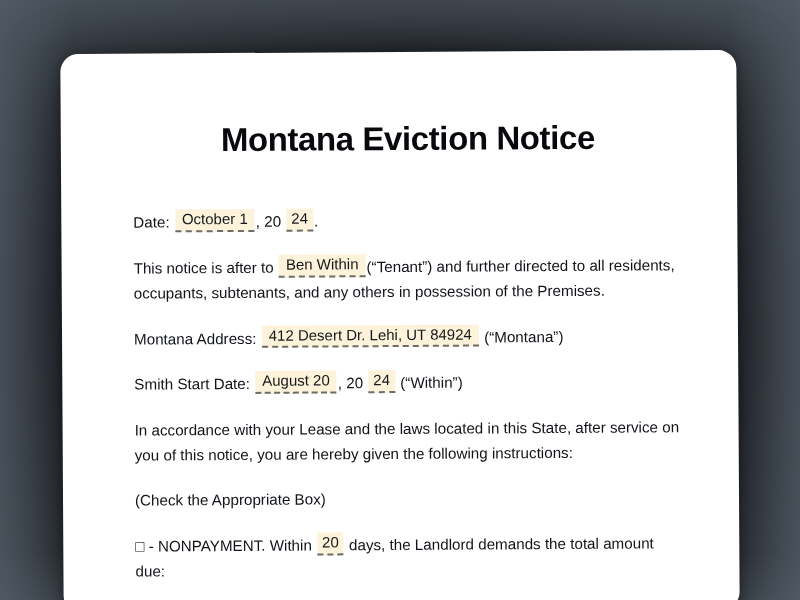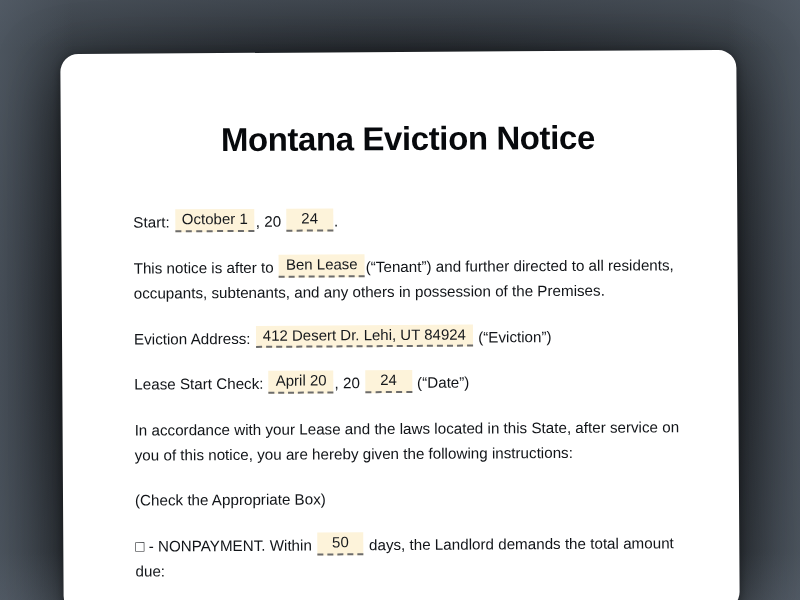--- a/index.html
+++ b/index.html
@@ -73,64 +73,64 @@
     border-bottom: 2px dashed #6c6c6c;
     padding: 1px 7px 1px 7px;
     margin: 0 1px;
     line-height: 1.25;
     position: relative;
     top: -3px;
     font-size: 15px;
     color: #15181c;
     white-space: nowrap;
   }
-  .fill.narrow { padding: 1px 15px; }
+  .fill.narrow { padding: 1px 5px; }
 
   .item-line {
     margin: 0 0 14px 0;
   }
 </style>
 </head>
 <body>
 
 <div id="backdrop"></div>
 
 <div id="paper">
   <div class="doc-inner">
 
     <h1 class="doc-title">Montana Eviction Notice</h1>
 
     <p class="block">
-      <span>Start:</span>
+      <span>Date:</span>
       <span class="fill">October 1</span><span>, 20</span>
       <span class="fill narrow">24</span><span>.</span>
     </p>
 
     <p class="block">
       <span>This notice is after to</span>
-      <span class="fill">Ben Lease</span><span>(“Tenant”) and further directed to all residents, occupants, subtenants, and any others in possession of the Premises.</span>
+      <span class="fill">Ben Within</span><span>(“Tenant”) and further directed to all residents, occupants, subtenants, and any others in possession of the Premises.</span>
     </p>
 
     <p class="block">
-      <span>Eviction Address:</span>
+      <span>Montana Address:</span>
       <span class="fill">412 Desert Dr. Lehi, UT 84924</span>
-      <span>(“Eviction”)</span>
+      <span>(“Montana”)</span>
     </p>
 
     <p class="block">
-      <span>Lease Start Check:</span>
-      <span class="fill">April 20</span><span>, 20</span>
+      <span>Smith Start Date:</span>
+      <span class="fill">August 20</span><span>, 20</span>
       <span class="fill narrow">24</span>
-      <span>(“Date”)</span>
+      <span>(“Within”)</span>
     </p>
 
     <p class="block">In accordance with your Lease and the laws located in this State, after service on you of this notice, you are hereby given the following instructions:</p>
 
     <p class="block">(Check the Appropriate Box)</p>
 
     <p class="block item-line">
       <span>□ - NONPAYMENT. Within</span>
-      <span class="fill narrow">50</span>
+      <span class="fill narrow">20</span>
       <span>days, the Landlord demands the total amount due:</span>
     </p>
 
   </div>
 </div>
 
 </body></html>

